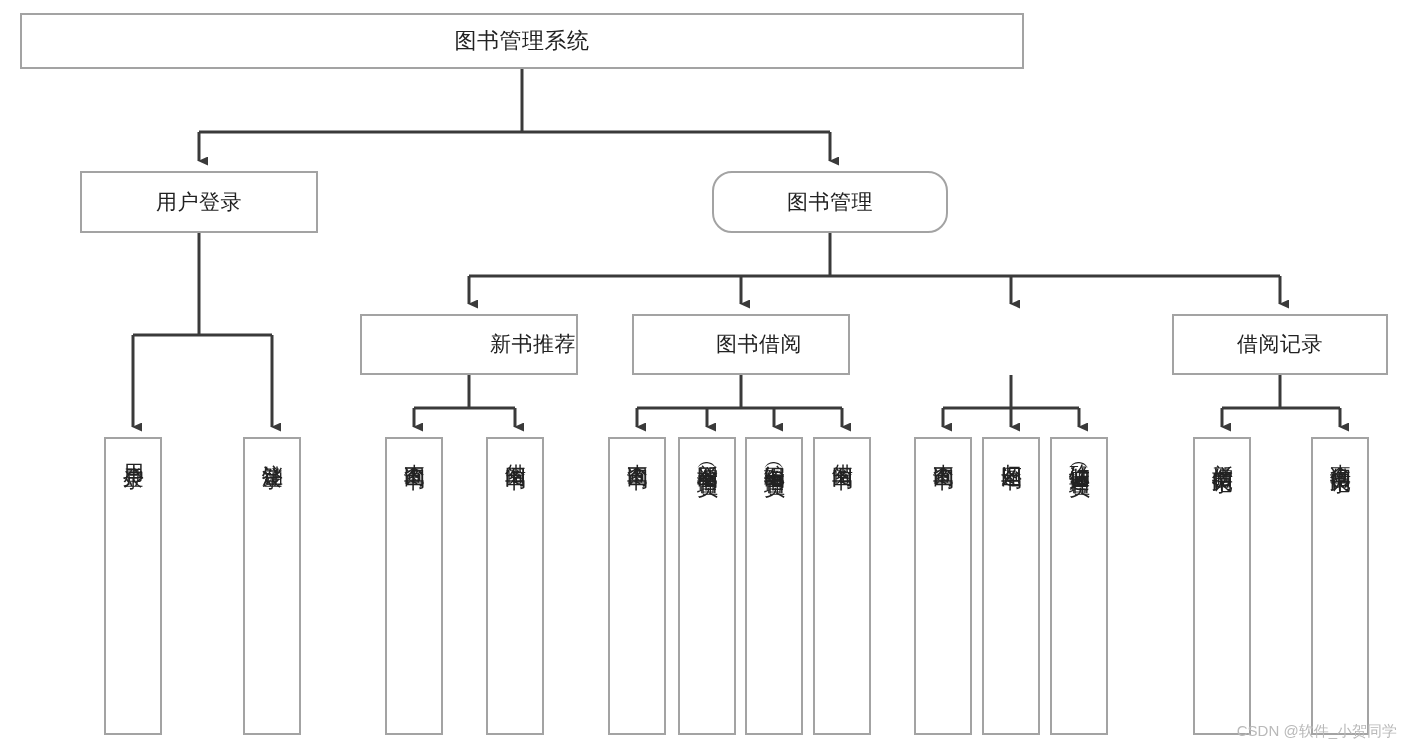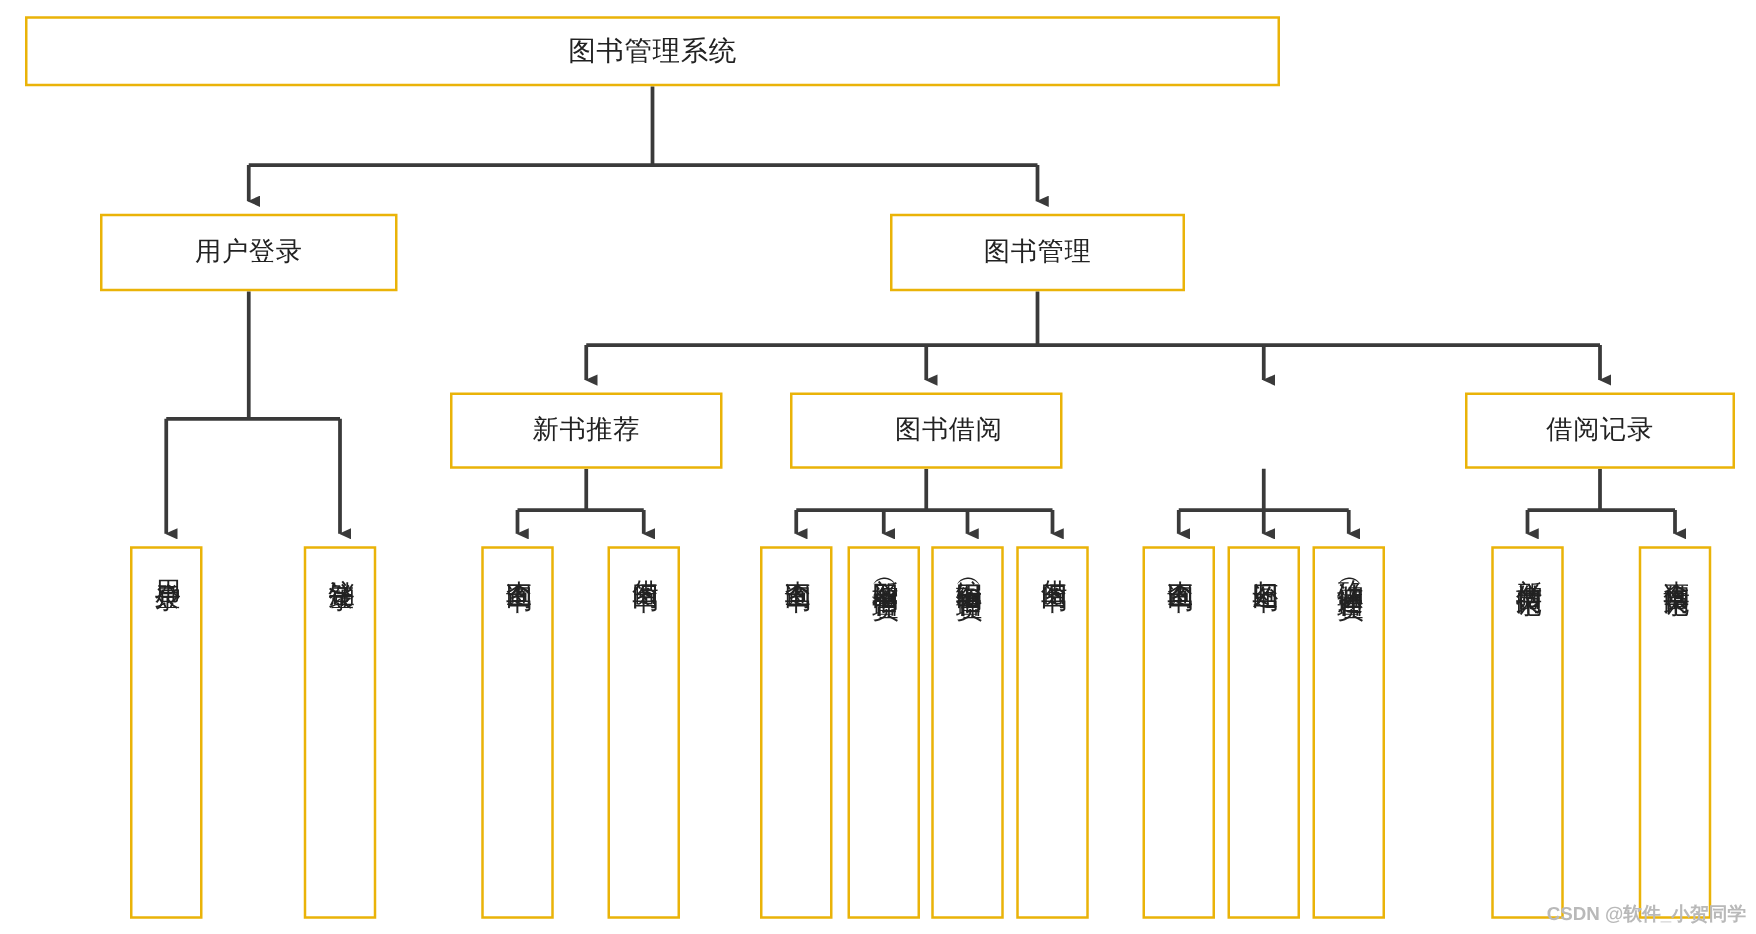--- a/index.html
+++ b/index.html
@@ -22,21 +22,21 @@
     left: 0;
     top: 0;
     width: 1405px;
     height: 747px;
     pointer-events: none;
   }
   .node {
     position: absolute;
     box-sizing: border-box;
     background: #ffffff;
-    border: 2px solid #eab308;
+    border: 2px solid #a3a3a3;
     display: flex;
     align-items: center;
     justify-content: center;
     text-align: center;
     color: #222222;
     z-index: 2;
   }
   .node .lbl {
     display: block;
     line-height: 1.18;
@@ -60,21 +60,20 @@
   #root-node .lbl { font-size: 22px; }
   #watermark {
     position: absolute;
     right: 8px;
     bottom: 6px;
     font-size: 15px;
     color: #b9b9b9;
     white-space: nowrap;
     z-index: 3;
     font-family: "Liberation Sans", "DejaVu Sans", sans-serif;
-    font-weight: bold;
   }
 </style>
 </head>
 <body>
 
 <div id="canvas">
 
   <svg id="edges" viewBox="0 0 1405 747" xmlns="http://www.w3.org/2000/svg">
     <defs>
       <marker id="arrow" markerWidth="9" markerHeight="10" refX="4.5" refY="9" orient="auto" markerUnits="userSpaceOnUse">
@@ -128,25 +127,25 @@
     </g>
   </svg>
 
   <div class="node horiz" id="root-node" style="left:20px;top:13px;width:1004px;height:56px;">
     <span class="lbl">图书管理系统</span>
   </div>
 
   <div class="node horiz" style="left:80px;top:171px;width:238px;height:62px;">
     <span class="lbl">用户登录</span>
   </div>
-  <div class="node horiz" style="left:712px;top:171px;width:236px;height:62px;">
+  <div class="node horiz" style="left:712px;top:171px;width:236px;height:62px;border-radius:20px;">
     <span class="lbl">图书管理</span>
   </div>
 
-  <div class="node horiz" style="left:360px;top:314px;width:218px;height:61px;">
+  <div class="node horiz" style="left:360px;top:314px;width:218px;height:61px;justify-content:flex-end;">
     <span class="lbl">新书推荐</span>
   </div>
   <div class="node horiz" style="left:632px;top:314px;width:218px;height:61px;padding-left:36px;">
     <span class="lbl">图书借阅</span>
   </div>
   <div class="node horiz" style="left:1172px;top:314px;width:216px;height:61px;text-align:right;">
     <span class="lbl">借阅记录</span>
   </div>
 
   <div class="node vert" style="left:104px;top:437px;width:58px;height:298px;">

